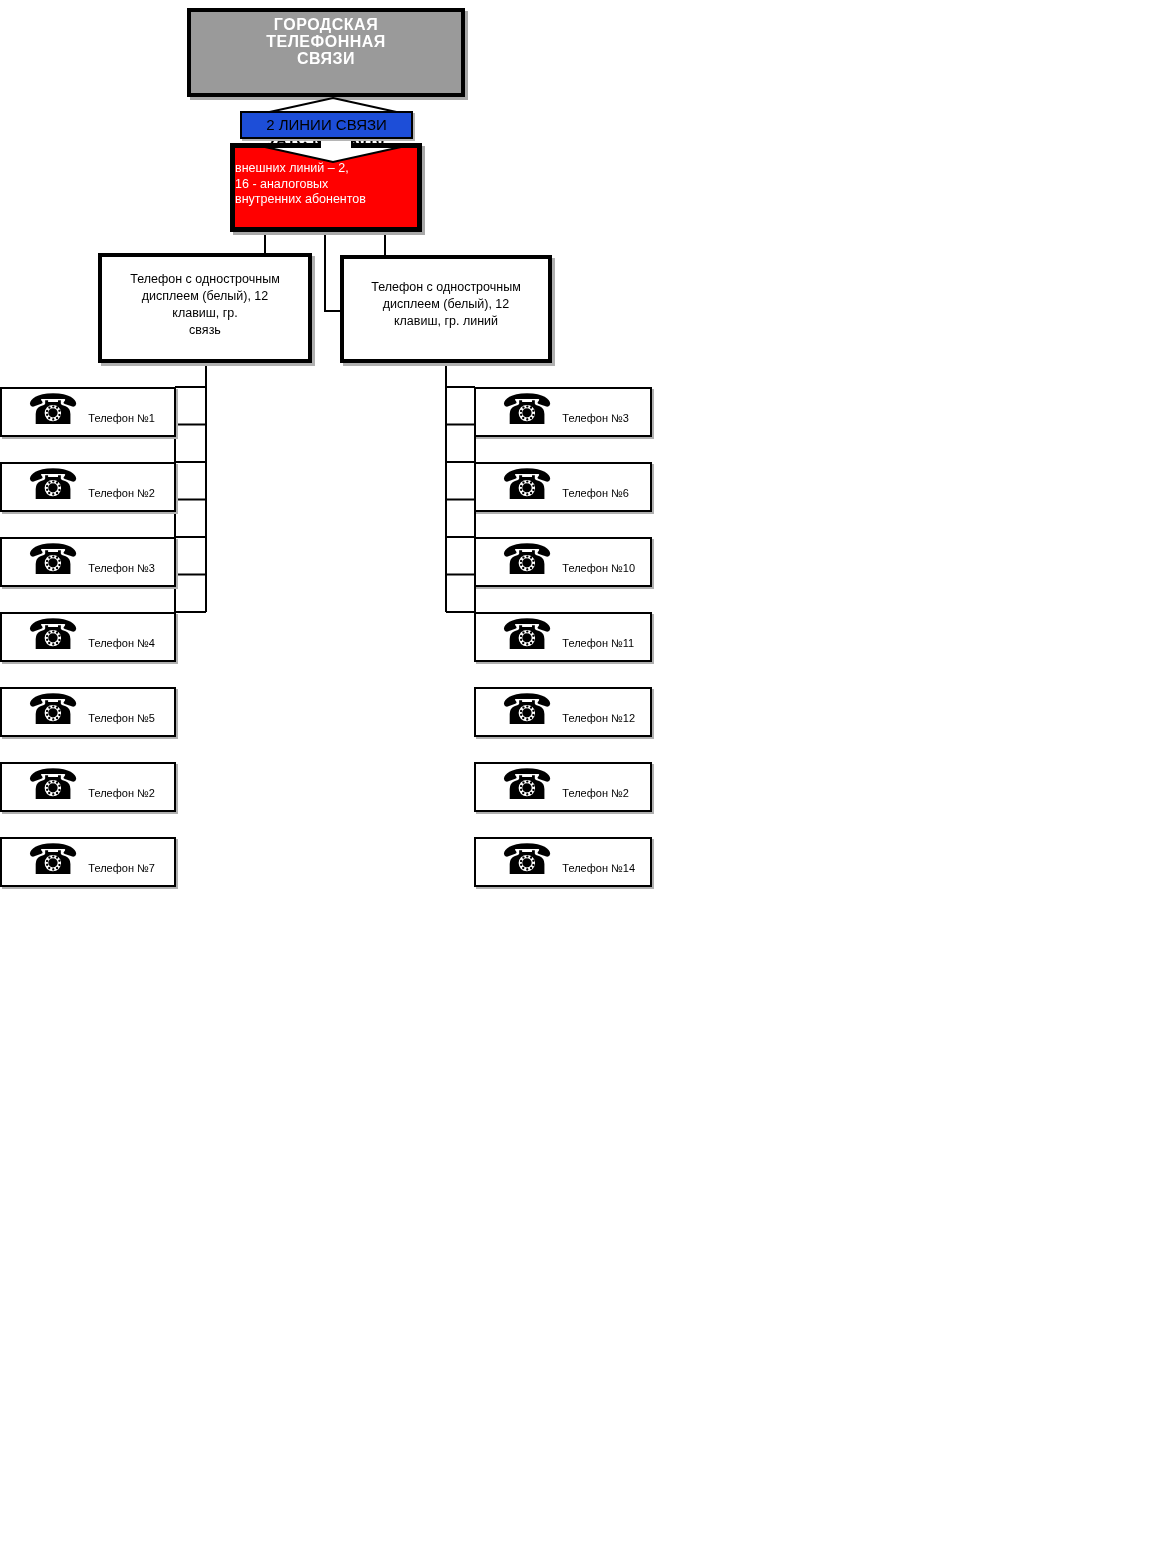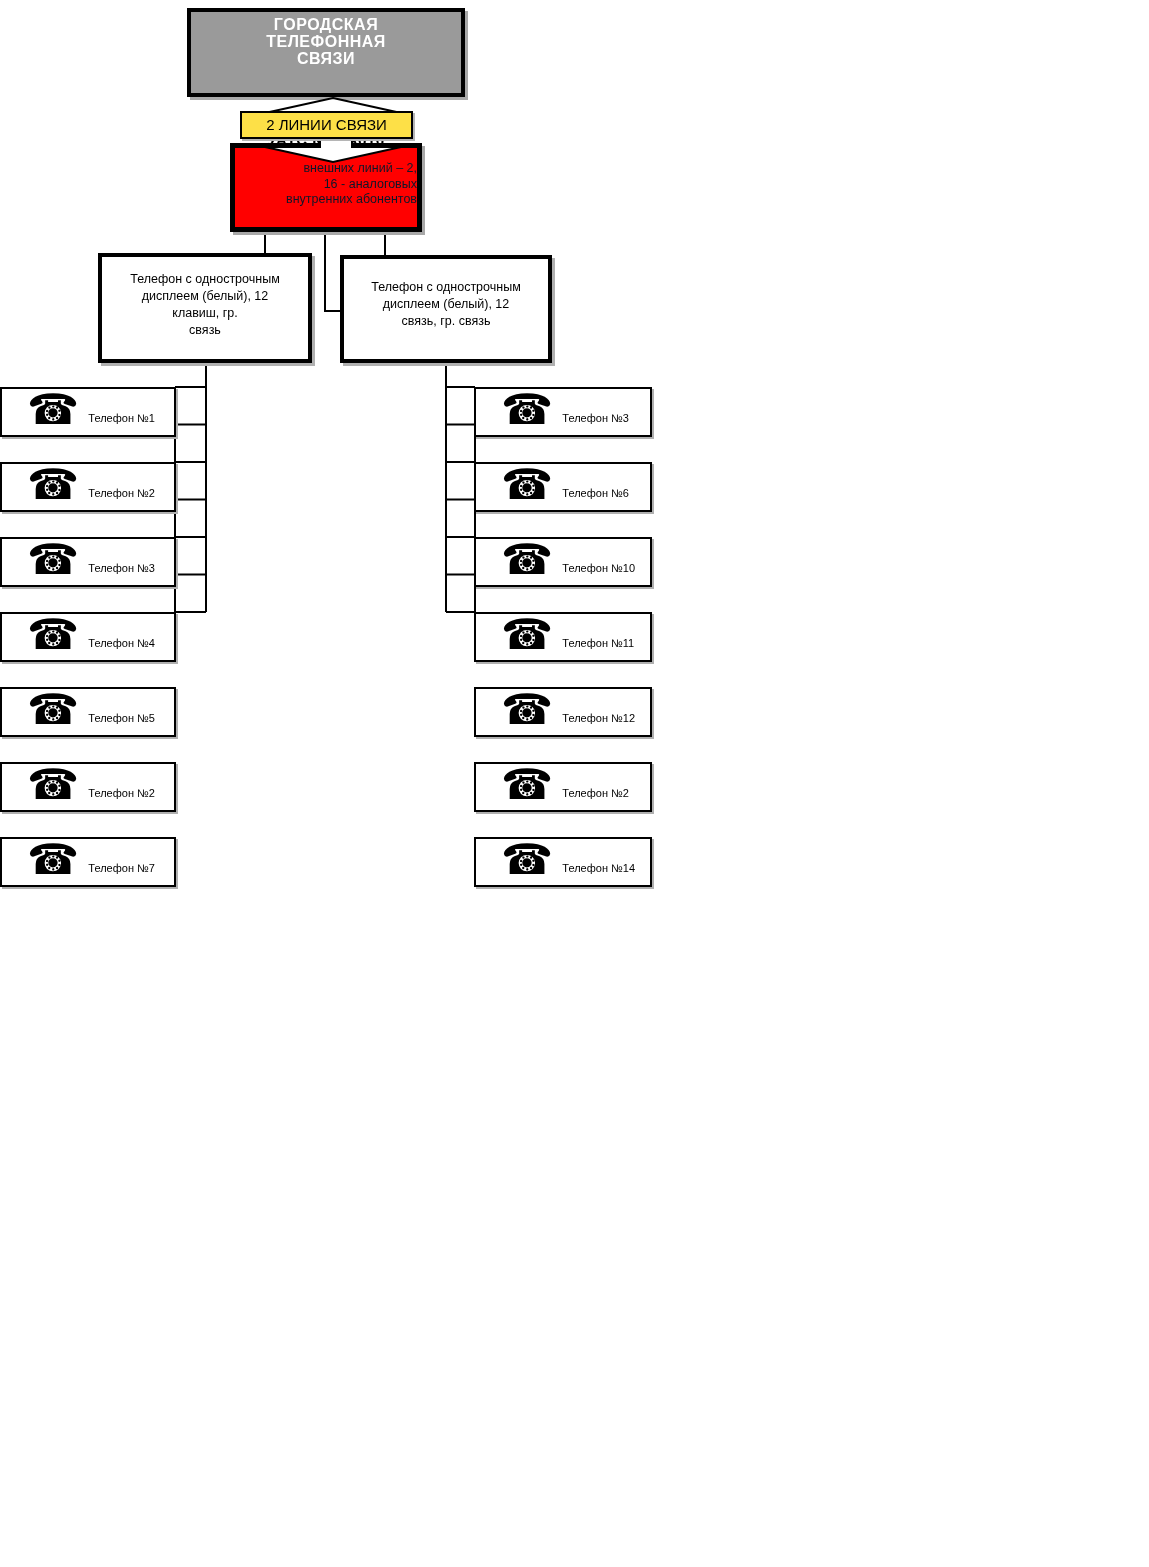--- a/index.html
+++ b/index.html
@@ -32,43 +32,43 @@
     letter-spacing: 0.5px;
   }
 
   
   .pbx-box {
     left: 230px; top: 143px; width: 192px; height: 89px;
     background: #ff0000;
     border: 5px solid #000;
     box-shadow: 3px 3px 0 #a8a8a8;
     z-index: 1;
-    text-align: right;
+    text-align: left;
     padding-top: 13px;
-    color: #0f172a;
+    color: #ffffff;
     font-size: 12.5px;
     line-height: 15.5px;
   }
   .pbx-title {
     left: 230px; top: 131px; width: 192px;
     z-index: 2;
     text-align: center;
     font-weight: bold;
     font-size: 15px;
     letter-spacing: 0.5px;
     color: #000;
   }
 
   
   #arrow-svg { left: 250px; top: 90px; z-index: 3; }
 
   
   .link-label-box {
     left: 240px; top: 111px; width: 173px; height: 28px;
-    background: #fde047;
+    background: #1d4ed8;
     border: 2px solid #000;
     box-shadow: 2px 2px 0 #b5b5b5;
     z-index: 4;
     text-align: center;
     font-size: 15px;
     line-height: 23px;
     color: #000;
   }
 
   
@@ -158,21 +158,21 @@
   <div class="abs group-box left">
     <div>Телефон с однострочным</div>
     <div>дисплеем (белый), 12</div>
     <div>клавиш, гр.</div>
     <div>связь</div>
   </div>
 
   <div class="abs group-box right">
     <div>Телефон с однострочным</div>
     <div>дисплеем (белый), 12</div>
-    <div>связь, гр. связь</div>
+    <div>клавиш, гр. линий</div>
   </div>
 
   <div class="abs phone-box col-left" style="top:387px">
     <span class="phone-glyph">☎</span>
     <span class="phone-label">Телефон №1</span>
   </div>
   <div class="abs phone-box col-left" style="top:462px">
     <span class="phone-glyph">☎</span>
     <span class="phone-label">Телефон №2</span>
   </div>

